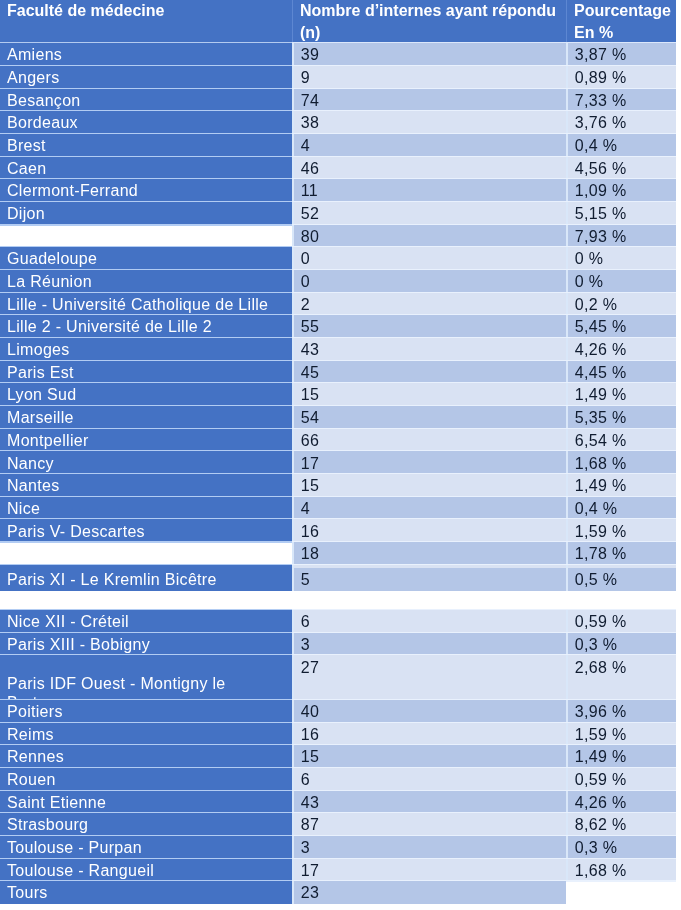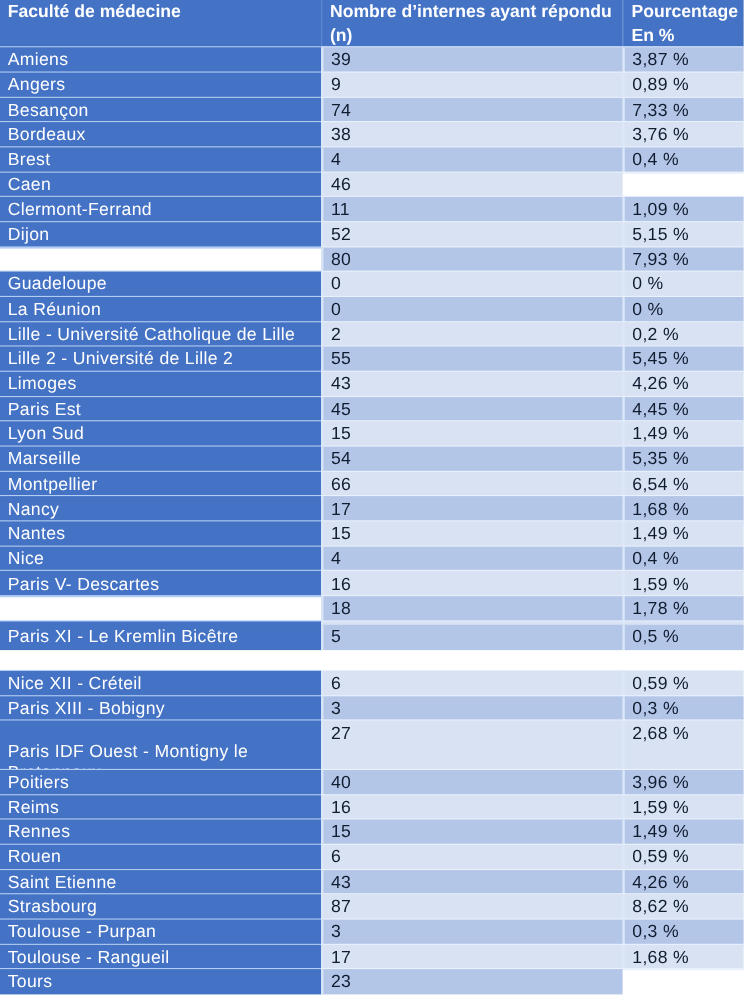--- a/index.html
+++ b/index.html
@@ -136,20 +136,23 @@
         </div>
         <div class="sepA" style="top:155.66px"></div>
         <div class="sepB" style="top:155.66px"></div>
         <div class="rowline brow even" style="top:156.66px;height:22.67px">
           <div class="cell cA">
             <span class="txt">Caen</span>
           </div>
           <div class="cell cB">
             <span class="txt">46</span>
           </div>
+          <div class="cell cC">
+            <span class="txt">4,56 %</span>
+          </div>
         </div>
         <div class="sepA" style="top:178.34px"></div>
         <div class="sepB" style="top:178.34px"></div>
         <div class="rowline brow odd" style="top:179.34px;height:22.67px">
           <div class="cell cA">
             <span class="txt">Clermont-Ferrand</span>
           </div>
           <div class="cell cB">
             <span class="txt">11</span>
           </div>

